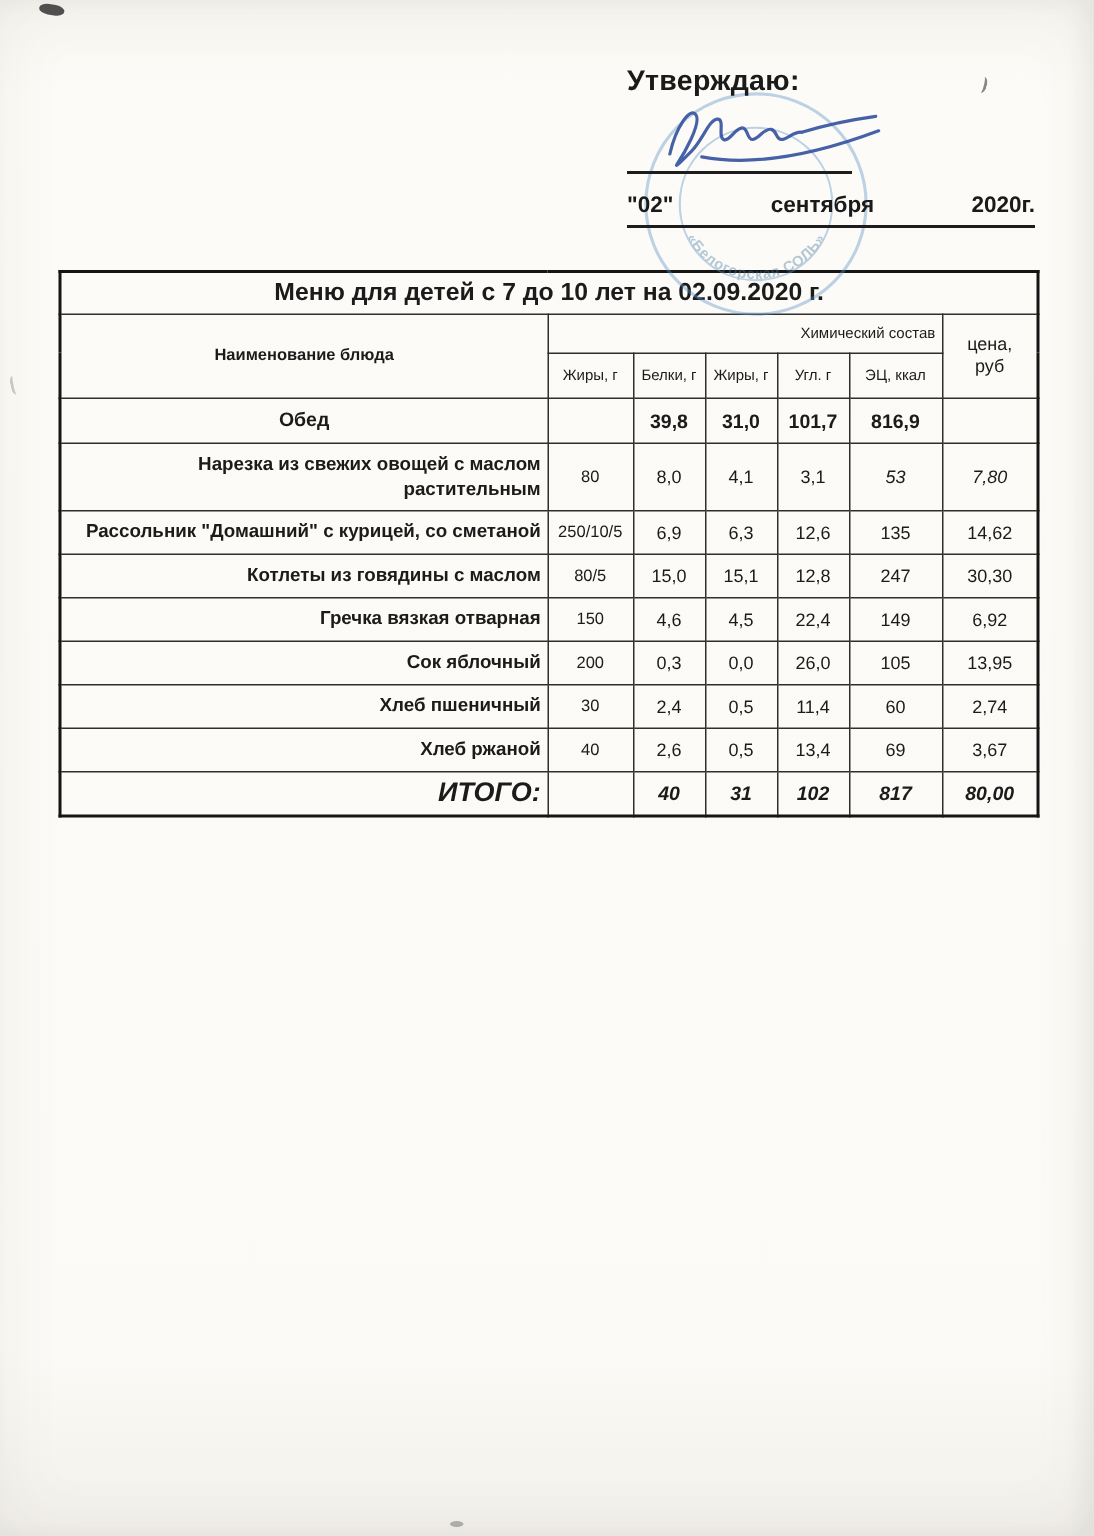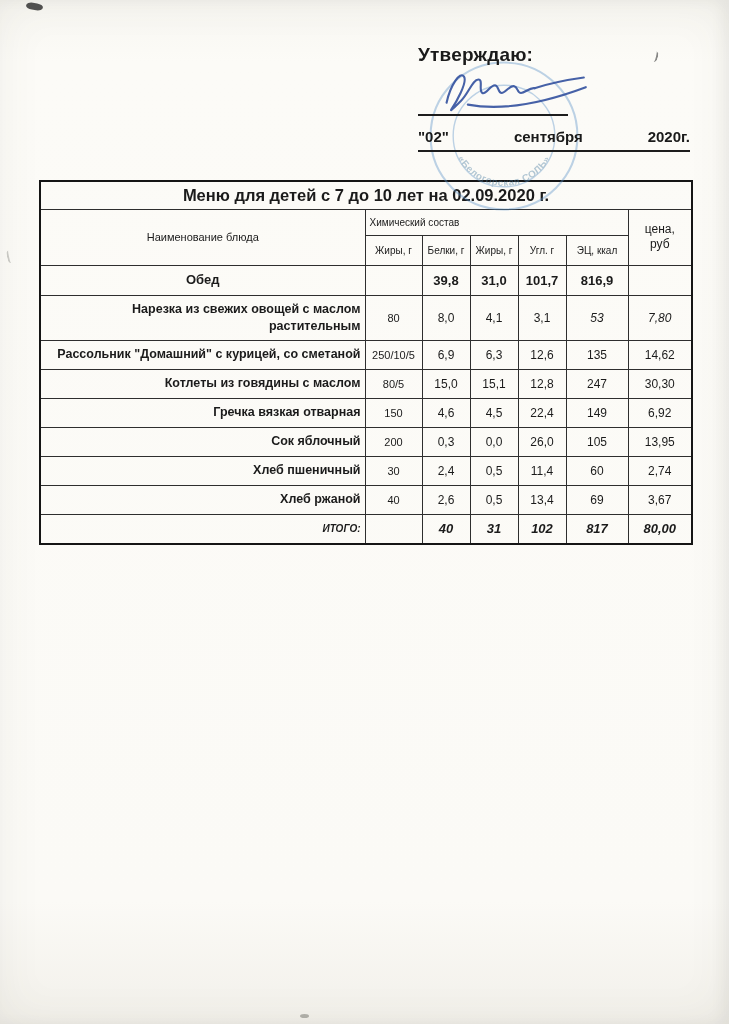--- a/index.html
+++ b/index.html
@@ -54,41 +54,41 @@
   .menu-table th, .menu-table td {
     border:1px solid #2e2e2e;
     color:#1b1b1b;
     padding:0 4px;
     overflow:hidden;
   }
   .t-title {
     height:28px; font-size:16.5px; font-weight:700; text-align:center;
     border-bottom:2px solid #1a1a1a;
   }
-  .h-dish  { font-size:11px; font-weight:400; }
-  .h-chem  { height:26px; font-size:10px; font-weight:400; text-align:left; }
+  .h-dish  { font-size:11px; font-weight:700; }
+  .h-chem  { height:26px; font-size:10px; font-weight:400; text-align:right; }
   .h-sub   { height:30px; font-size:10px; font-weight:400; text-align:center; }
   .h-price { font-size:12px; font-weight:400; text-align:center; white-space:pre-line; line-height:1.25; }
 
   .c-name { text-align:right; font-weight:700; font-size:12.5px; padding:2px 5px; line-height:1.3; }
   .c-num  { text-align:center; font-weight:400; font-size:12px; white-space:nowrap; }
   .c-out  { font-size:11px; }
 
   tr.meal-row  { height:30px; }
   tr.meal-row td { font-weight:700; font-size:13px; }
   tr.meal-row .c-name { text-align:center; }
 
   tr.data-row { height:29px; }
   tr.r0 { height:45px; }
   .ital { font-style:italic; }
   .norm { font-weight:400; }
 
   tr.total-row { height:30px; }
   tr.total-row td { font-weight:700; font-style:italic; font-size:13px; }
-  tr.total-row .c-name { font-size:10px; padding-left:7px; }
+  tr.total-row .c-name { font-size:18px; padding-left:7px; }
 </style>
 </head>
 <body>
 
 <div class="page">
 
   <div class="artifact a-corner"></div>
   <div class="artifact a-right"></div>
   <div class="artifact a-left"></div>
   <div class="artifact a-bottom"></div>

